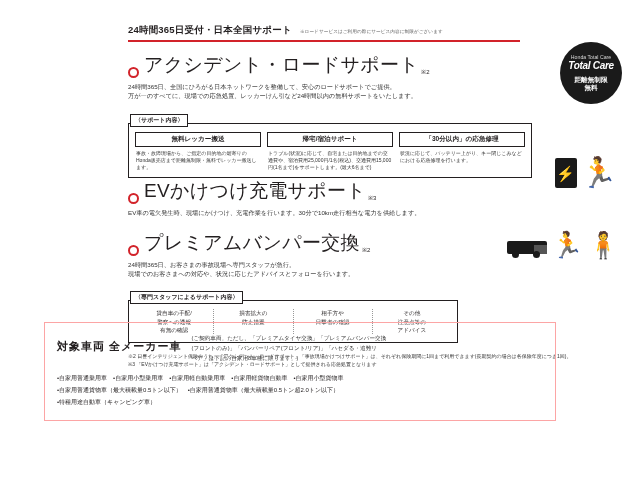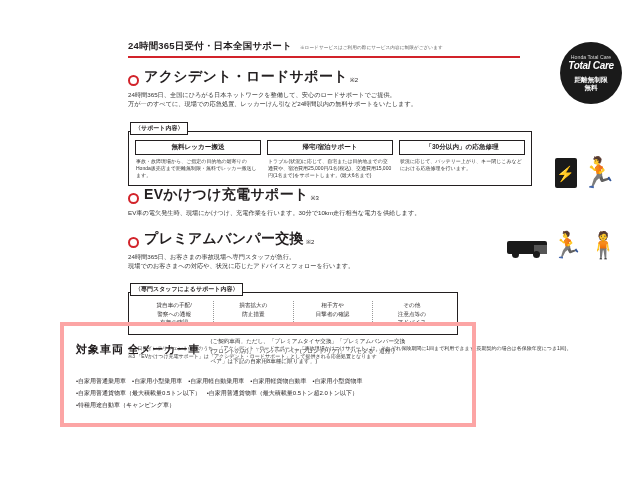--- a/index.html
+++ b/index.html
@@ -4,41 +4,41 @@
 <style>
   * { box-sizing: border-box; }
   html, body { margin:0; padding:0; }
   body {
     width: 640px; height: 480px;
     background: #ffffff;
     font-family: "Liberation Sans", sans-serif;
     color: #231f20;
     overflow: hidden;
   }
-  .page { position: relative; width: 640px; height: 480px; padding: 40px 16px 0 16px; border-radius: 16px; }
+  .page { position: relative; width: 640px; height: 480px; padding: 24px 16px 0 16px; border-radius: 16px; }
 
   
   .top-head {
     display: flex; align-items: baseline; gap: 8px;
     border-bottom: 2px solid #d2232a;
     padding: 0 0 3px 0;
     margin: 0 104px 0 112px;
   }
   .top-head .ttl {
     font-size: 9.5px; font-weight: bold; letter-spacing: .2px; color: #231f20;
   }
   .top-head .sub { font-size: 4.6px; color: #555; letter-spacing: .1px; }
 
   
   .sec-head { display: flex; align-items: flex-end; gap: 2px; margin: 10px 0 4px 112px; }
   .sec-head .circ {
     width: 11px; height: 11px; border: 2px solid #d2232a; border-radius: 50%;
     display: inline-block; margin-right: 3px;
   }
-  .sec-head .name { font-size: 14px; font-weight: bold; color: #231f20; letter-spacing: .3px; }
+  .sec-head .name { font-size: 19px; font-weight: normal; color: #231f20; letter-spacing: .3px; }
   .sec-head .note { font-size: 6px; color: #231f20; padding-bottom: 2px; }
 
   .sec-body { margin-left: 112px; font-size: 6.2px; line-height: 1.5; color: #333; }
 
   
   .badge {
     position: absolute; right: 18px; top: 42px;
     width: 62px; height: 62px; border-radius: 50%;
     background: #1a1a1a; color: #fff;
     display: flex; flex-direction: column; align-items: center; justify-content: center;
@@ -96,22 +96,22 @@
   .truck .w1, .truck .w2 { position:absolute; bottom:0; width:7px; height:7px; border-radius:50%; background:#1a1a1a; }
   .truck .w1 { left:5px; } .truck .w2 { left:26px; }
   .person-red { color:#d2232a; font-size:26px; line-height:1; }
   .person-dark { color:#3b3b3b; font-size:26px; line-height:1; }
 
   
   .notes { margin: 9px 0 0 112px; font-size: 5px; line-height: 1.6; color: #333; }
 
   
   .panel {
-    position: absolute; left: 60px; top: 322px; width: 416px;
-    border: 4px solid #fca5a5; padding: 10px 12px 12px 12px;
+    position: absolute; left: 44px; top: 322px; width: 512px;
+    border: 1px solid #fca5a5; padding: 10px 12px 12px 12px;
   }
   .panel-top { display: flex; gap: 10px; align-items: flex-start; }
   .panel-ttl { font-size: 11px; font-weight: bold; letter-spacing: 1px; white-space: nowrap; padding-top: 6px; }
   .panel-note { font-size: 5.6px; line-height: 1.8; color: #333; }
   .panel-list { margin-top: 9px; font-size: 6px; line-height: 2.0; color: #231f20; }
   .panel-list div { white-space: nowrap; }
 </style>
 </head>
 <body>
 

